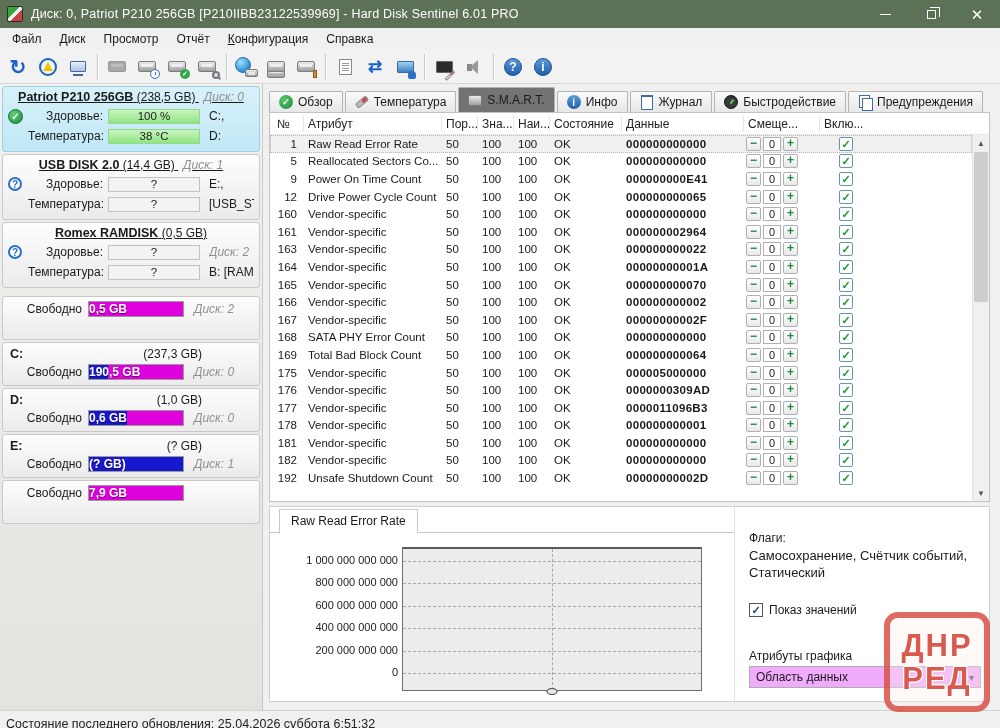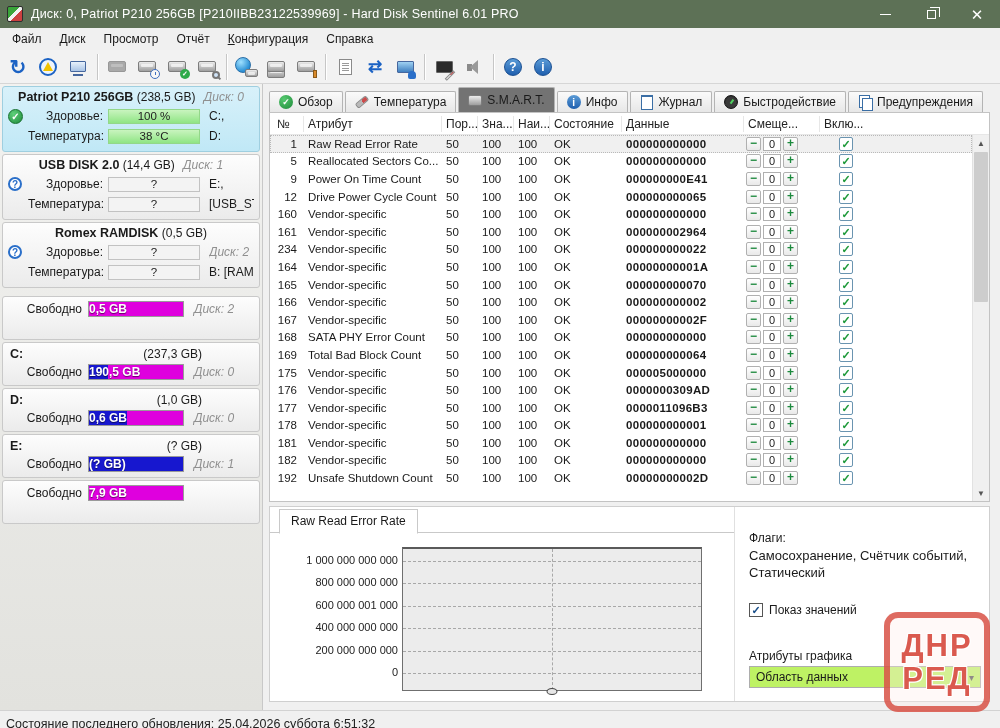--- a/index.html
+++ b/index.html
@@ -61,21 +61,21 @@
   .spk-cone { width:0; height:0; border-top:7px solid transparent; border-bottom:7px solid transparent; border-right:8px solid #9a9a9a; position:absolute; left:8px; top:5px; }
   .blue-circle { width:18px; height:18px; border-radius:50%; background:linear-gradient(#5a9bd6,#1f5fae); color:#fff; font-weight:bold; font-size:12px; display:flex; align-items:center; justify-content:center; border:1px solid #1a4f92; }
 
   
   .main { position:absolute; top:84px; left:0; right:0; bottom:18px; display:flex; }
 
   
   .sidebar { width:263px; background:linear-gradient(#f2f2f0,#e2e2de); border-right:1px solid #c8c8c8; padding:2px 2px 0 2px; }
   .panel { border:1px solid #c9c9c9; border-radius:3px; background:linear-gradient(#fdfdfd,#ebebeb); margin-bottom:2px; padding:2px 5px; }
   .panel.selected { background:linear-gradient(#d8f1fa,#c0e8f6); border-color:#9fcfe0; }
-  .dp-title { text-align:center; font-size:12px; padding:1px 0 2px 0; white-space:nowrap; overflow:hidden; }
+  .dp-title { text-align:center; font-size:12px; padding:1px 0 2px 0; white-space:nowrap; overflow:hidden;text-decoration:underline; }
   .dp-title b { font-size:12.5px; }
   .dp-title i.dsklbl { color:#8f8f8f; margin-left:5px; }
   .dp-row { display:flex; align-items:center; height:20px; }
   .dp-ico { width:20px; display:flex; align-items:center; }
   .st-ok { width:15px; height:15px; border-radius:50%; background:radial-gradient(circle at 35% 30%,#5fd07a,#1f8a3a); color:#fff; font-size:10px; font-weight:bold; display:flex; align-items:center; justify-content:center; border:1px solid #16702d; }
   .st-q { width:14px; height:14px; border-radius:50%; border:2px solid #2a6fc9; color:#2a6fc9; background:#fff; font-size:10px; font-weight:bold; display:flex; align-items:center; justify-content:center; }
   .dp-label { width:80px; text-align:right; padding-right:5px; white-space:nowrap; }
   .dp-bar { width:92px; height:15px; border:1px solid #c2c2c2; background:#f3f3f3; text-align:center; font-size:11.5px; line-height:13px; color:#222; }
   .dp-bar.green { background:linear-gradient(#c9f4bf,#8fe584); border-color:#93d789; }
   .dp-right { margin-left:9px; white-space:nowrap; overflow:hidden; flex:1; }
@@ -142,21 +142,21 @@
   .gridline { position:absolute; left:0; right:0; border-top:1px dashed #a8a8a8; }
   .vline { position:absolute; top:0; bottom:0; left:50%; border-left:1px dashed #a8a8a8; }
   .ylabel { position:absolute; right:100%; transform:translateY(-55%); padding-right:5px; font-size:11px; white-space:nowrap; color:#222; }
   .handle { position:absolute; left:50%; bottom:-5px; transform:translateX(-50%); width:11px; height:7px; border:1.5px solid #444; border-radius:50%; background:#e6e6e6; }
   .flags-zone { flex:1; position:relative; font-size:12px; padding:24px 10px 0 14px; }
   .fl-title { }
   .fl-text { font-weight:normal; font-size:13px; line-height:17px; margin-top:2px; width:230px; }
   .fl-chkrow { position:absolute; top:96px; left:14px; display:flex; align-items:center; gap:6px; }
   .fl-chk { width:14px; height:14px; border:1px solid #555; background:#fff; color:#1a4f8a; font-weight:bold; font-size:11px; line-height:12px; text-align:center; }
   .fl-attr { position:absolute; top:142px; left:14px; }
-  .fl-dd { position:absolute; top:159px; left:14px; width:232px; height:22px; background:#bef264; border:1px solid #adadad; display:flex; align-items:center; padding:0 6px; }
+  .fl-dd { position:absolute; top:159px; left:14px; width:232px; height:22px; background:#f0abfc; border:1px solid #adadad; display:flex; align-items:center; padding:0 6px; }
   .fl-dd .chev { margin-left:auto; color:#555; font-size:10px; }
 
   
   .statusbar { position:absolute; left:0; right:0; bottom:0; height:18px; background:#f0f0f0; border-top:1px solid #d2d2d2; overflow:hidden; }
   .statusbar span { display:block; padding:6px 0 0 6px; font-size:12.5px; color:#222; white-space:nowrap; }
 
   
   .watermark { position:absolute; left:884px; top:612px; width:106px; height:100px; border:6px solid rgba(214,72,60,.8); border-radius:14px; background:rgba(255,238,236,.35); display:flex; flex-direction:column; align-items:center; justify-content:center; z-index:9; }
   .watermark div { font-weight:bold; font-size:31px; line-height:33px; letter-spacing:2px; color:rgba(214,72,60,.9);
     text-shadow:-1px -1px 0 #fff, 1px -1px 0 #fff, -1px 1px 0 #fff, 1px 1px 0 #fff; }
@@ -556,21 +556,21 @@
               <span class="off-btn">−</span>
               <span class="off-val">0</span>
               <span class="off-btn">+</span>
             </div>
             <div class="c-chk">
               <span class="chk">✓</span>
             </div>
             <div></div>
           </div>
           <div class="tgrid trow">
-            <div class="c-num">234</div>
+            <div class="c-num">163</div>
             <div class="c-attr">Vendor-specific</div>
             <div class="c-plain">50</div>
             <div class="c-plain">100</div>
             <div class="c-plain">100</div>
             <div class="c-plain">OK</div>
             <div class="c-data">000000000022</div>
             <div class="c-off">
               <span class="off-btn">−</span>
               <span class="off-val">0</span>
               <span class="off-btn">+</span>
@@ -827,21 +827,21 @@
         <div class="chart-tabline"></div>
         <div class="chart-tab">Raw Read Error Rate</div>
         <div class="plot" id="plot">
           <div class="vline"></div>
           <div class="handle"></div>
         <div class="gridline" style="top: 12px;"></div>
             <div class="ylabel" style="top: 12px;">1 000 000 000 000</div>
             <div class="gridline" style="top: 34.4px;"></div>
             <div class="ylabel" style="top: 34.4px;">800 000 000 000</div>
             <div class="gridline" style="top: 56.8px;"></div>
-            <div class="ylabel" style="top: 56.8px;">600 000 001 000</div>
+            <div class="ylabel" style="top: 56.8px;">600 000 000 000</div>
             <div class="gridline" style="top: 79.2px;"></div>
             <div class="ylabel" style="top: 79.2px;">400 000 000 000</div>
             <div class="gridline" style="top: 101.6px;"></div>
             <div class="ylabel" style="top: 101.6px;">200 000 000 000</div>
             <div class="gridline" style="top: 124px;"></div>
             <div class="ylabel" style="top: 124px;">0</div>
           </div>
       </div>
       <div class="flags-zone">
         <div class="fl-title">Флаги:</div>

